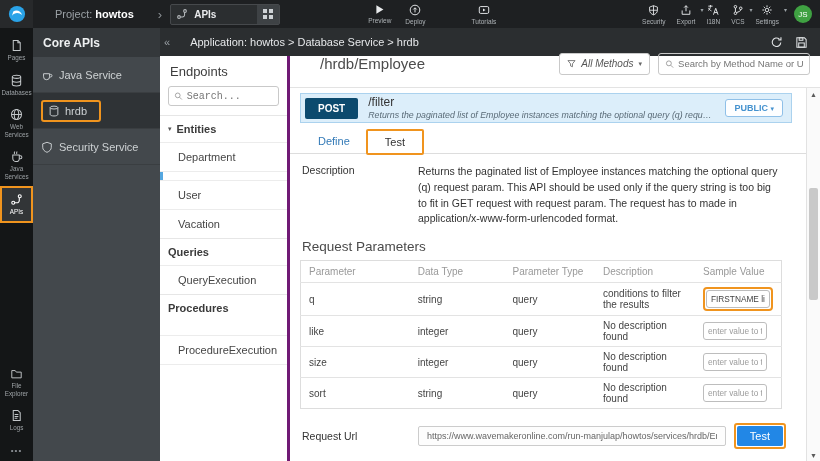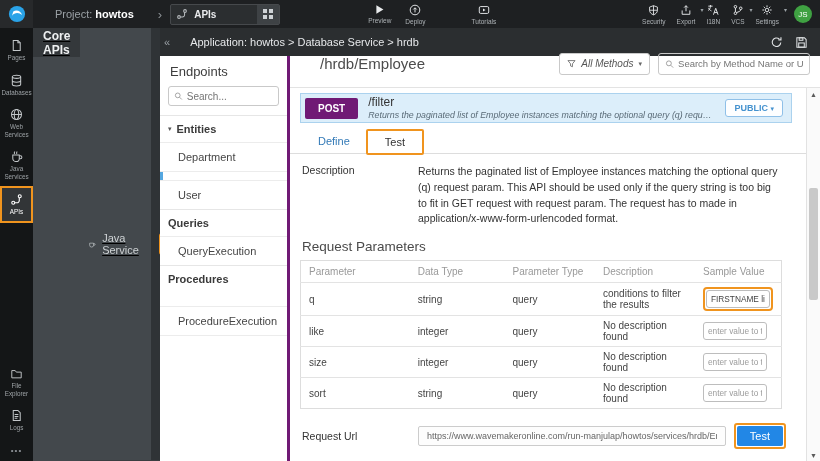--- a/index.html
+++ b/index.html
@@ -32,21 +32,21 @@
 
   
   .rail { width:33px; background:#141617; display:flex; flex-direction:column; padding-top:5px; }
   .rail-item { display:flex; flex-direction:column; align-items:center; gap:2px; padding:6px 0; color:#c3c7ca; cursor:pointer; }
   .rail-item .cap { font-size:6.3px; color:#9da2a6; text-align:center; line-height:1.2; }
   .rail-item.active { background:#323537; border:2px solid #f0941e; padding:5px 0; color:#fff; }
   .rail-spacer { flex:1; }
   .rail-more { color:#8d9297; text-align:center; font-size:8px; letter-spacing:1px; padding:8px 0 6px; cursor:pointer; }
 
   
-  .core-panel { width:127px; background:#43484c; display:flex; flex-direction:row;text-decoration:underline; }
+  .core-panel { width:127px; background:#43484c; display:flex; flex-direction:column; }
   .core-header { height:29px; background:#34383b; color:#eef0f1; font-size:12px; font-weight:bold;
     display:flex; align-items:center; padding:0 10px; }
   .core-item { min-height:36px; display:flex; align-items:center; padding:0 8px; gap:6px;
     color:#ced2d4; font-size:11px; border-bottom:1px solid #3a3e41; cursor:pointer; }
   .core-item.selected { background:#2f3336; }
   .core-sel-box { display:flex; align-items:center; gap:5px; border:2px solid #f0941e; border-radius:3px; padding:3px 12px 3px 5px; }
 
   
   .workspace { flex:1; display:flex; flex-direction:column; min-width:0; }
   .app-header { height:28px; background:#2b2e30; display:flex; align-items:center; color:#e6e8ea; font-size:11px; }
@@ -55,21 +55,21 @@
   .ah-icons { margin-left:auto; display:flex; gap:12px; padding-right:12px; color:#dfe2e4; }
   .ah-icons span { cursor:pointer; }
 
   .workspace-body { flex:1; display:flex; min-height:0; }
 
   
   .endpoints { width:130px; background:#fff; border-right:3px solid #701a75; font-size:11px; overflow:hidden; }
   .ep-title { font-size:13px; color:#3d3d3d; padding:8px 10px 7px; }
   .ep-search { margin:0 8px 9px; border:1px solid #c9c9c9; border-radius:3px; height:20px;
     display:flex; align-items:center; padding:0 5px; gap:4px; color:#999; }
-  .ep-search input { border:none; outline:none; width:100%; font-size:10px; color:#555; }
+  .ep-search input { border:none; outline:none; width:100%; font-size:10px; color:#555;font-family:Liberation Mono, monospace; }
   .ep-group { border-top:1px solid #e6e6e6; padding:7px 8px; font-weight:bold; color:#3a3a3a; display:flex; gap:5px; align-items:center; cursor:pointer; }
   .ep-group .tri { font-size:7px; color:#555; }
   .ep-item { border-top:1px solid #ececec; padding:8px 8px 8px 18px; color:#454545; position:relative; cursor:pointer; }
   .ep-item:last-child { border-bottom:1px solid #ececec;margin-top:14px; }
   .ep-item.selected { padding:4px 8px 4px 15px; }
   .ep-item.selected .bar { position:absolute; left:0; top:0; bottom:0; width:3px; background:#55a7e0; }
   .ep-item.selected .hl-box { display:inline-block; border:2px solid #f0941e; border-radius:2px; padding:2px 16px 3px 5px; }
 
   
   .content { flex:1; display:flex; flex-direction:column; min-width:0; background:#fff; }
@@ -86,21 +86,21 @@
   .scroll-wrap { flex:1; display:flex; min-height:0; }
   .scroll-area { flex:1; min-width:0; overflow:hidden; }
   .v-scrollbar { width:14px; border-left:1px solid #e2e2e2; background:#fafafa; position:relative; flex-shrink:0; }
   .sb-arrow { height:12px; display:flex; align-items:center; justify-content:center; font-size:7px; color:#5a5a5a; cursor:pointer; }
   .sb-arrow.down { position:absolute; bottom:0; left:0; right:0; }
   .sb-thumb { position:absolute; top:100px; left:2px; right:2px; height:112px; background:#c9c9c9; border-radius:2px; cursor:grab; }
 
   
   .api-card { margin:5px 14px 0 10px; background:#dceefa; border:1px solid #abd2ee;
     display:flex; align-items:center; height:30px; padding:0 8px 0 4px; gap:10px; }
-  .post-badge { background:#701a75; color:#fff; font-weight:bold; font-size:10px; padding:5px 13px; border-radius:2px;text-align:right; }
+  .post-badge { background:#0c4a6e; color:#fff; font-weight:bold; font-size:10px; padding:5px 13px; border-radius:2px;text-align:right; }
   .api-mid { flex:1; min-width:0; }
   .api-path { font-size:12px; color:#333; line-height:1.15; }
   .api-sum { font-size:8.8px; font-style:italic; color:#5a6b77; white-space:nowrap; overflow:hidden; text-overflow:ellipsis; }
   .public-btn { border:1px solid #8fc0e8; color:#4492cf; background:#fdfeff; font-size:9px; font-weight:bold;
     border-radius:3px; padding:3px 8px; white-space:nowrap; cursor:pointer; }
   .public-btn .tri { font-size:7px; }
 
   
   .tabs { display:flex; align-items:flex-end; margin-top:4px; border-bottom:1px solid #ddd; padding-left:12px; height:27px; }
   .tab-define { color:#337ab7; font-size:11px; padding:6px 16px; cursor:pointer; }
@@ -351,20 +351,21 @@
         </div>
         <div class="ep-group">
           <span class="tri">▾</span>
           <span>Entities</span>
         </div>
         <div class="ep-item">Department</div>
         <div class="ep-item selected">
           <span class="bar"></span>
         </div>
         <div class="ep-item">User</div>
+        <div class="ep-item">Vacation</div>
         <div class="ep-group">
           <span>Queries</span>
         </div>
         <div class="ep-item">QueryExecution</div>
         <div class="ep-group">
           <span>Procedures</span>
         </div>
         <div class="ep-item">ProcedureExecution</div>
       </aside>
 

